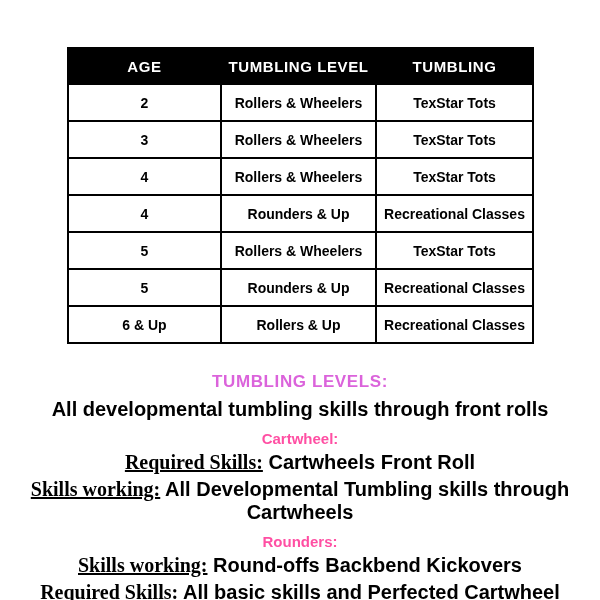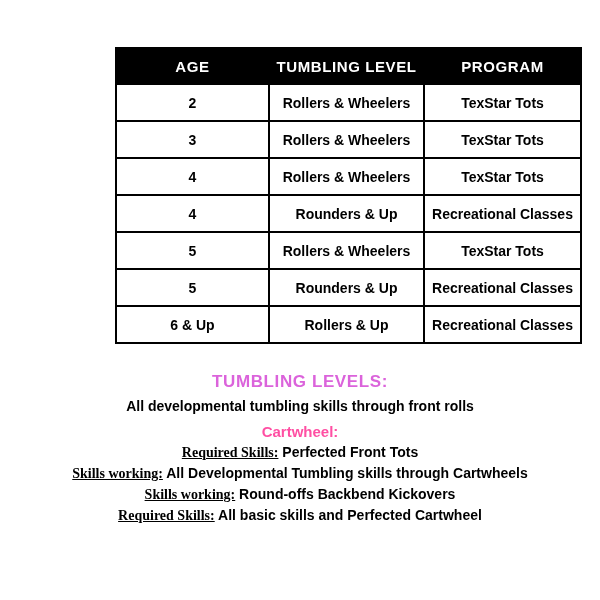--- a/index.html
+++ b/index.html
@@ -25,21 +25,20 @@
   }
   .table-wrap {
     position: absolute;
     left: 67px;
     top: 47px;
   }
   table.schedule {
     border-collapse: collapse;
     width: 465px;
     table-layout: fixed;
-    margin-left: 48px;
   }
   table.schedule th,
   table.schedule td {
     border: 2px solid var(--table-border);
     text-align: center;
     vertical-align: middle;
     font-weight: bold;
     padding: 0 4px;
   }
   table.schedule th {
@@ -68,21 +67,21 @@
     font-size: 17px;
     letter-spacing: 0.6px;
     margin: 0 0 6px 0;
   }
   .section-name {
     color: var(--section-heading-color);
     font-size: 15px;
     margin: 9px 0 4px 0;
   }
   .line {
-    font-size: 14px;
+    font-size: 20px;
     margin: 4px 0;
     color: #000000;
   }
   .u {
     text-decoration: underline;
     font-family: Liberation Serif, serif;
   }
 </style>
 </head>
 <body>
@@ -93,21 +92,21 @@
     <table class="schedule">
       <colgroup>
         <col style="width:153px">
         <col style="width:155px">
         <col style="width:157px">
       </colgroup>
       <thead>
         <tr>
           <th>AGE</th>
           <th>TUMBLING LEVEL</th>
-          <th>PROGRAM</th>
+          <th>TUMBLING</th>
         </tr>
       </thead>
       <tbody>
         <tr>
           <td>2</td>
           <td>Rollers &amp; Wheelers</td>
           <td>TexStar Tots</td>
         </tr>
         <tr>
           <td>3</td>
@@ -145,26 +144,27 @@
 
   <div class="levels">
     <div class="levels-title">TUMBLING LEVELS:</div>
 
     <div class="line">
       <span>All developmental tumbling skills through front rolls</span>
     </div>
 
     <div class="section-name">Cartwheel:</div>
     <div class="line">
-      <span class="u">Required Skills:</span><span> Perfected Front Tots</span>
+      <span class="u">Required Skills:</span><span> Cartwheels Front Roll</span>
     </div>
     <div class="line">
       <span class="u">Skills working:</span><span> All Developmental Tumbling skills through Cartwheels</span>
     </div>
 
+    <div class="section-name">Rounders:</div>
     <div class="line">
       <span class="u">Skills working:</span><span> Round-offs Backbend Kickovers</span>
     </div>
     <div class="line">
       <span class="u">Required Skills:</span><span> All basic skills and Perfected Cartwheel</span>
     </div>
   </div>
 
 </div>
 

